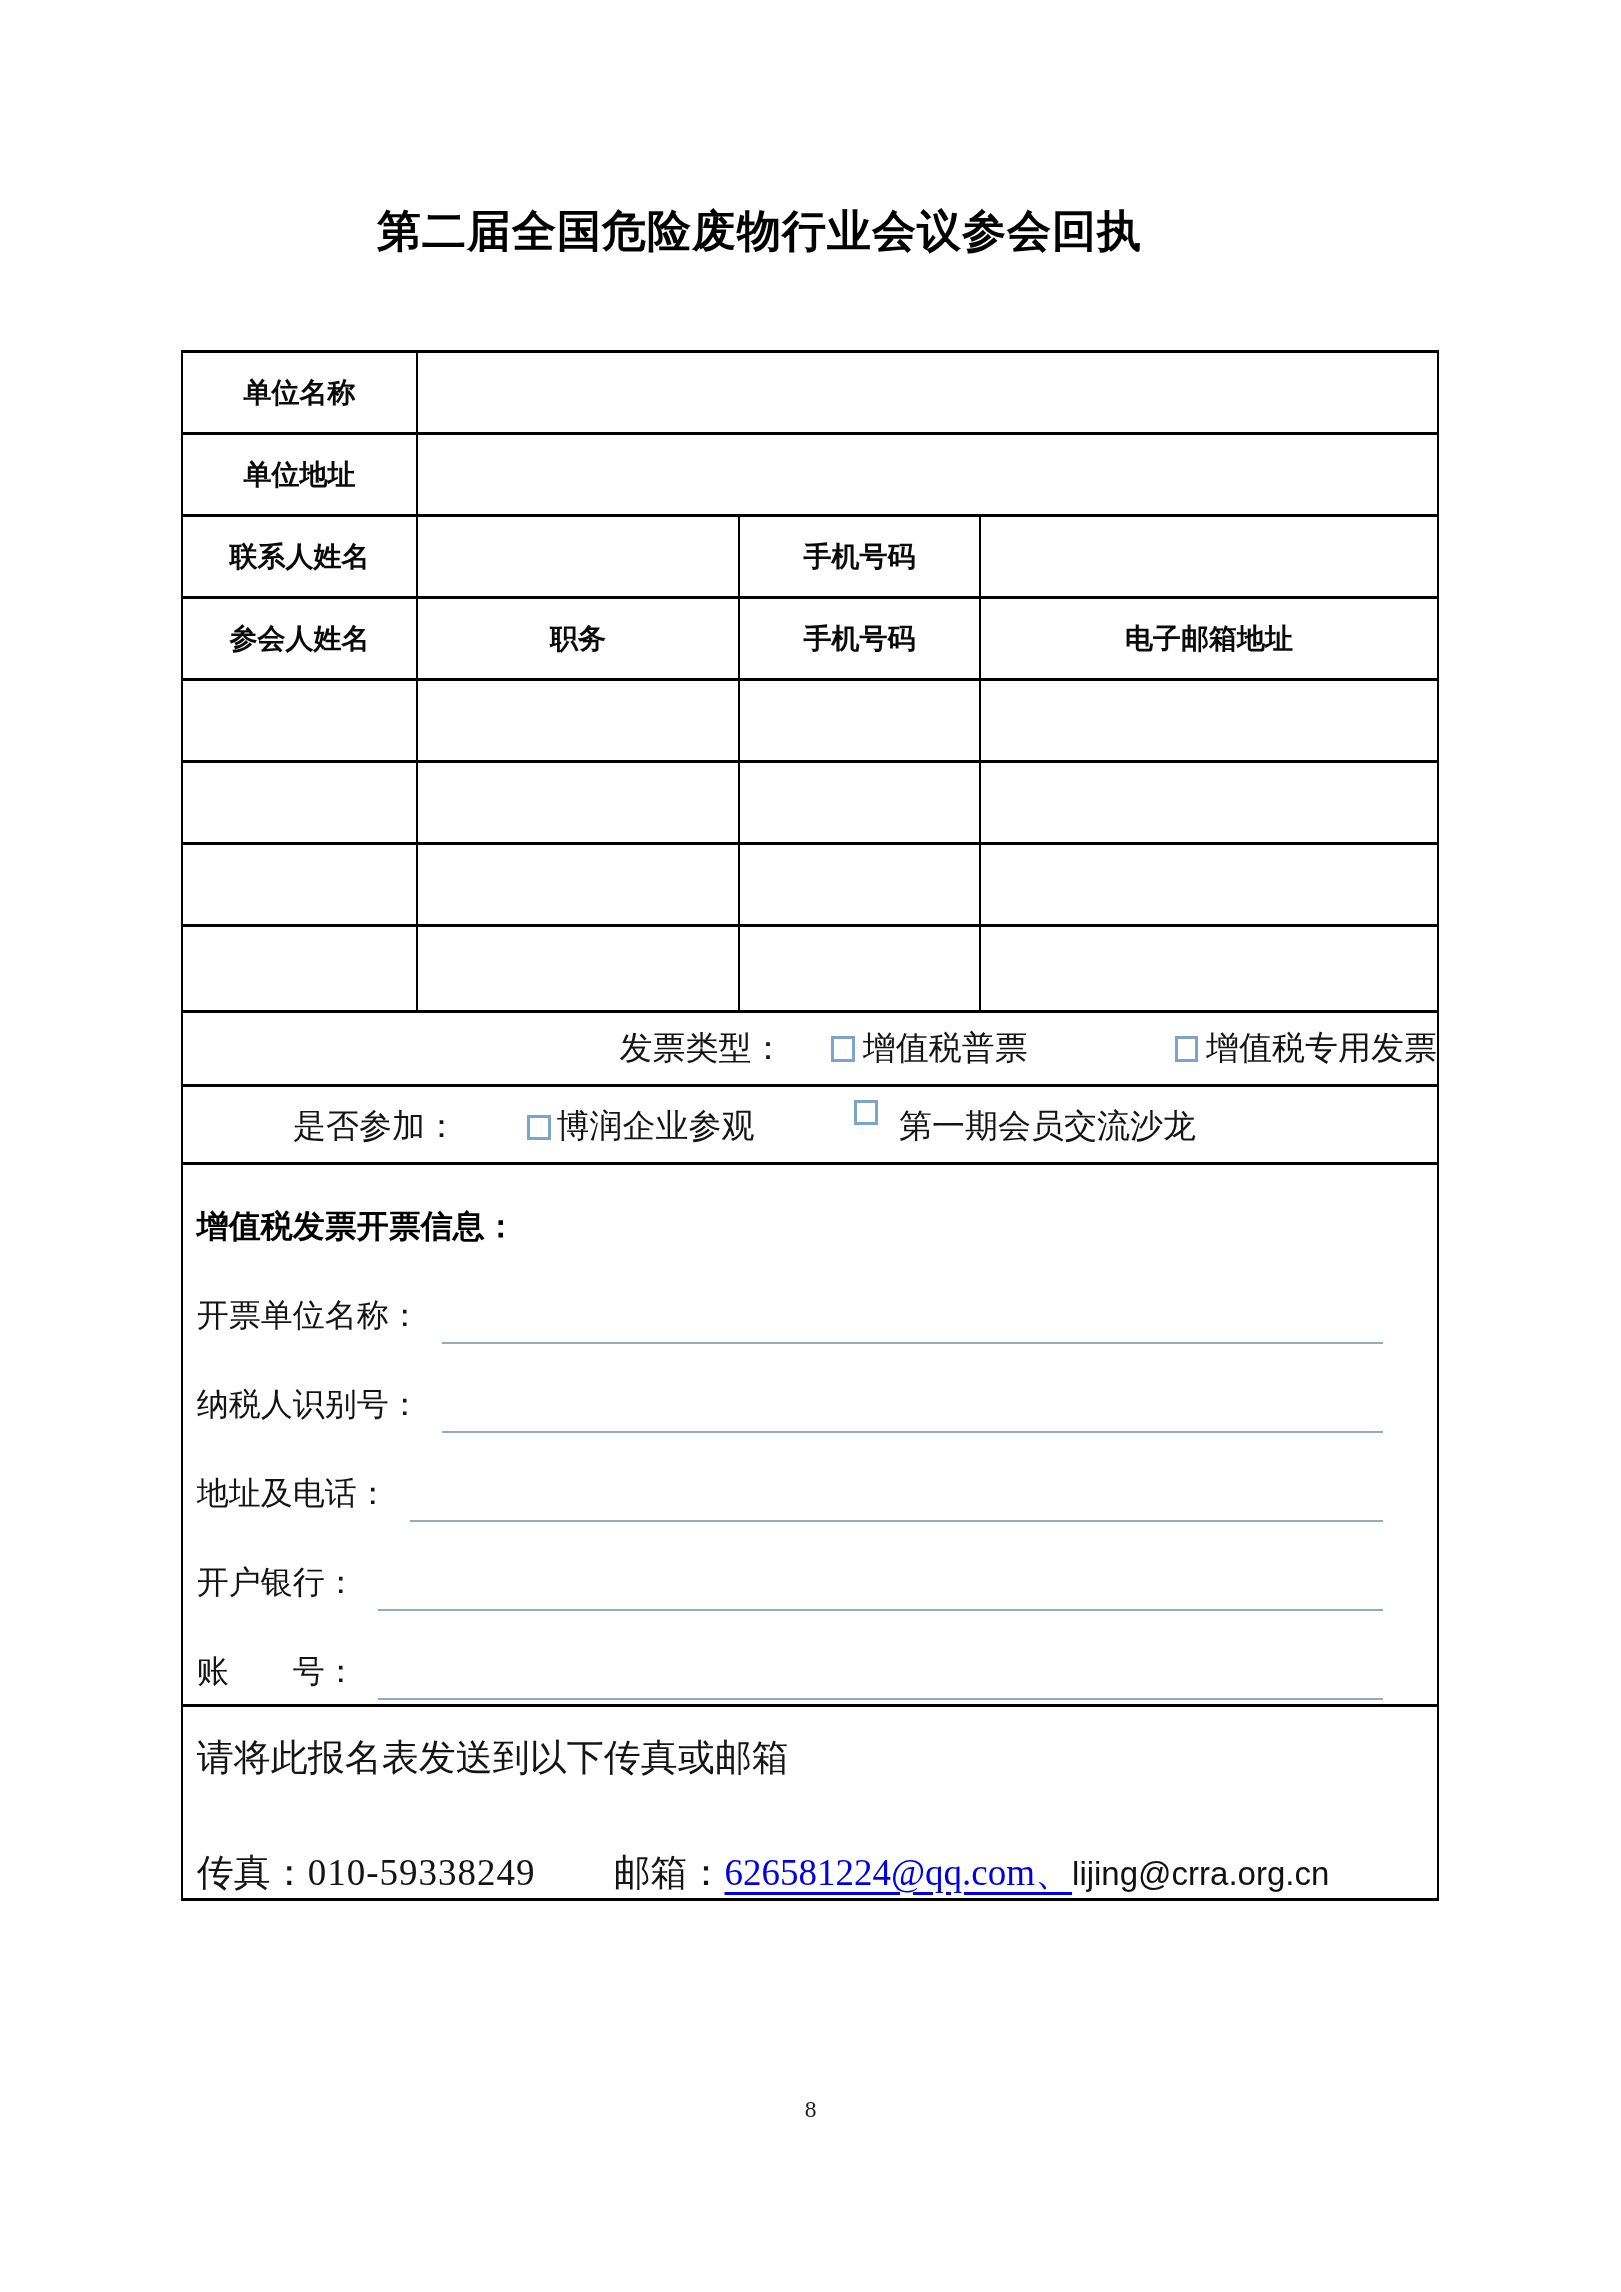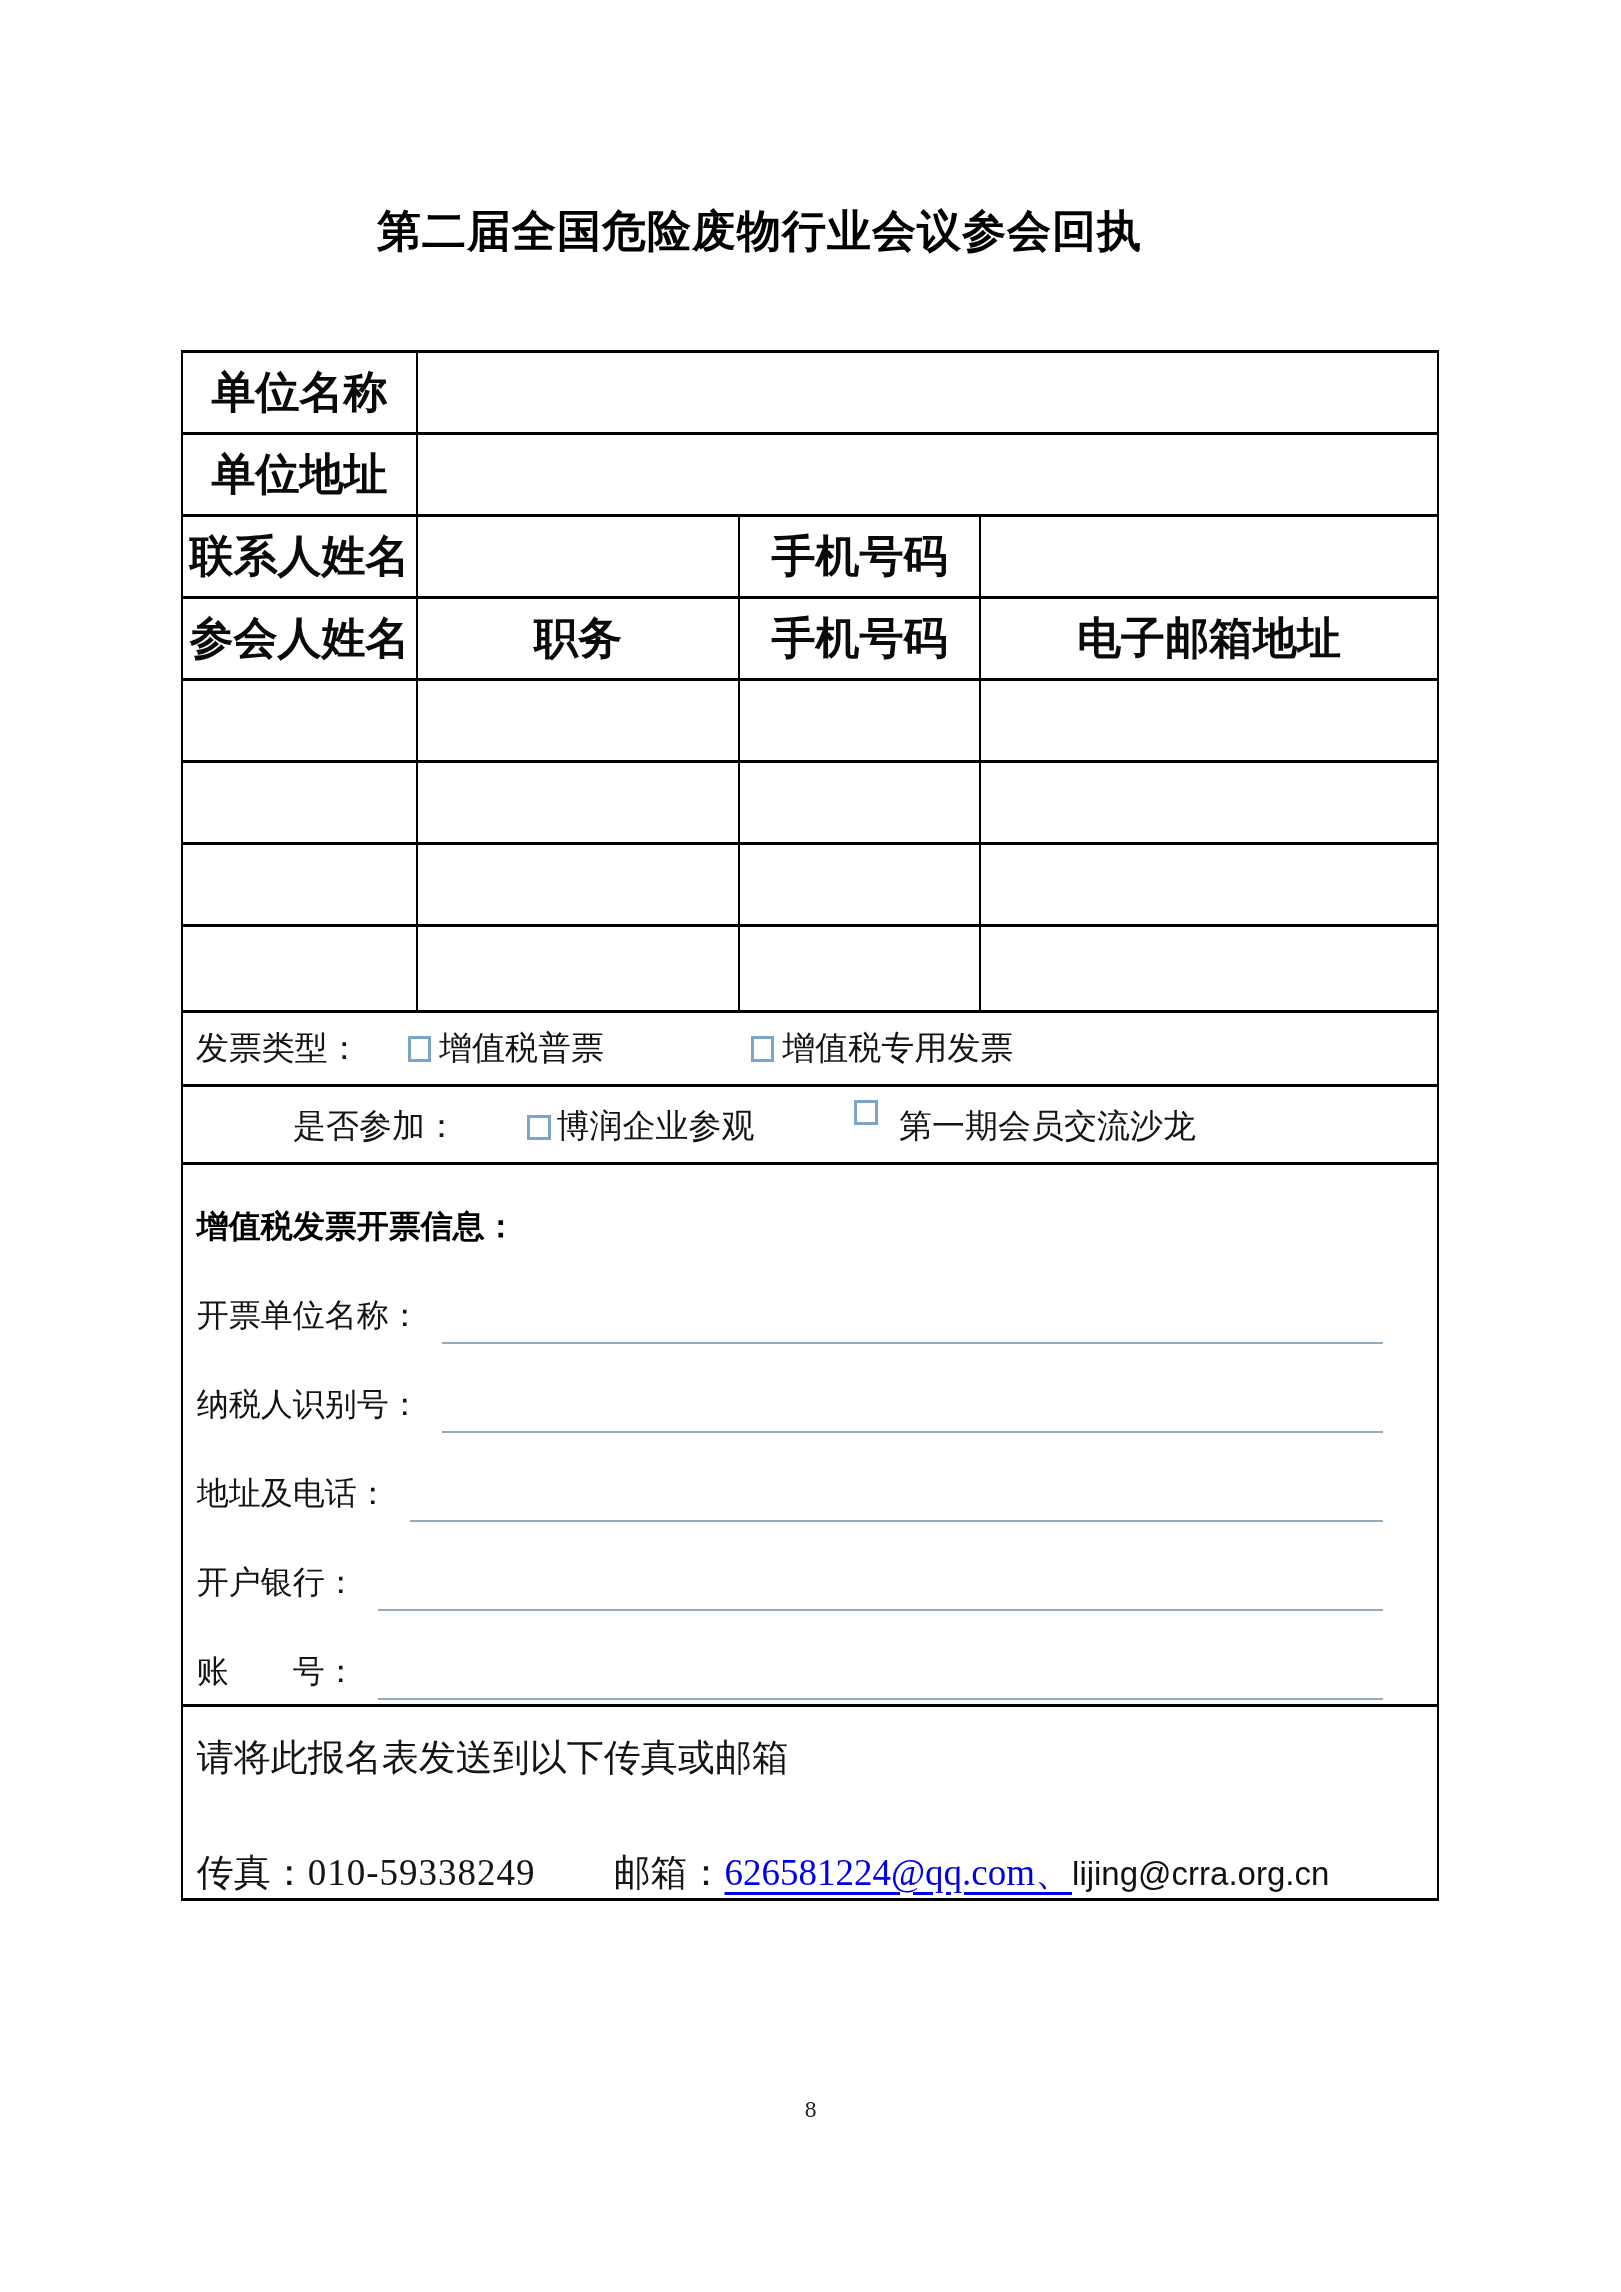--- a/index.html
+++ b/index.html
@@ -21,26 +21,26 @@
     position:absolute; left:181px; top:350px; width:1257px;
     border-collapse:collapse; table-layout:fixed;
     border:2.9px solid #000;
   }
   table.form td, table.form th {
     border-left:2px solid #000; border-right:2px solid #000;
     border-top:3.9px solid #000; border-bottom:3.9px solid #000;
     vertical-align:middle;
   }
   th.lbl {
-    font-weight:bold; font-size:44px; text-align:center;
+    font-weight:bold; font-size:28px; text-align:center;
     font-family:"Liberation Serif","DejaVu Serif",serif; color:#0a0a0a;
   }
   tr.rh  { height:82px; }
   tr.rh4 { height:86px; }
-  tr.rinv { height:74px; }
+  tr.rinv { height:74px;text-align:right; }
   tr.rpart { height:78px; }
   td.member-cell { font-size:32px; padding-left:9.8px; }
   td.opt-cell { font-size:33px; padding-left:12.7px; }
   td.opt-cell.indented { padding-left:110px; }
   .cb {
     display:inline-block; width:23.5px; height:25.5px;
     border:3.9px solid #7ca5c9; background:#fff; vertical-align:-2.9px;
   }
   .cb.raised { vertical-align:11.8px; }
   .gap26 { margin-left:25.5px; } .gap30 { margin-left:29px; }

